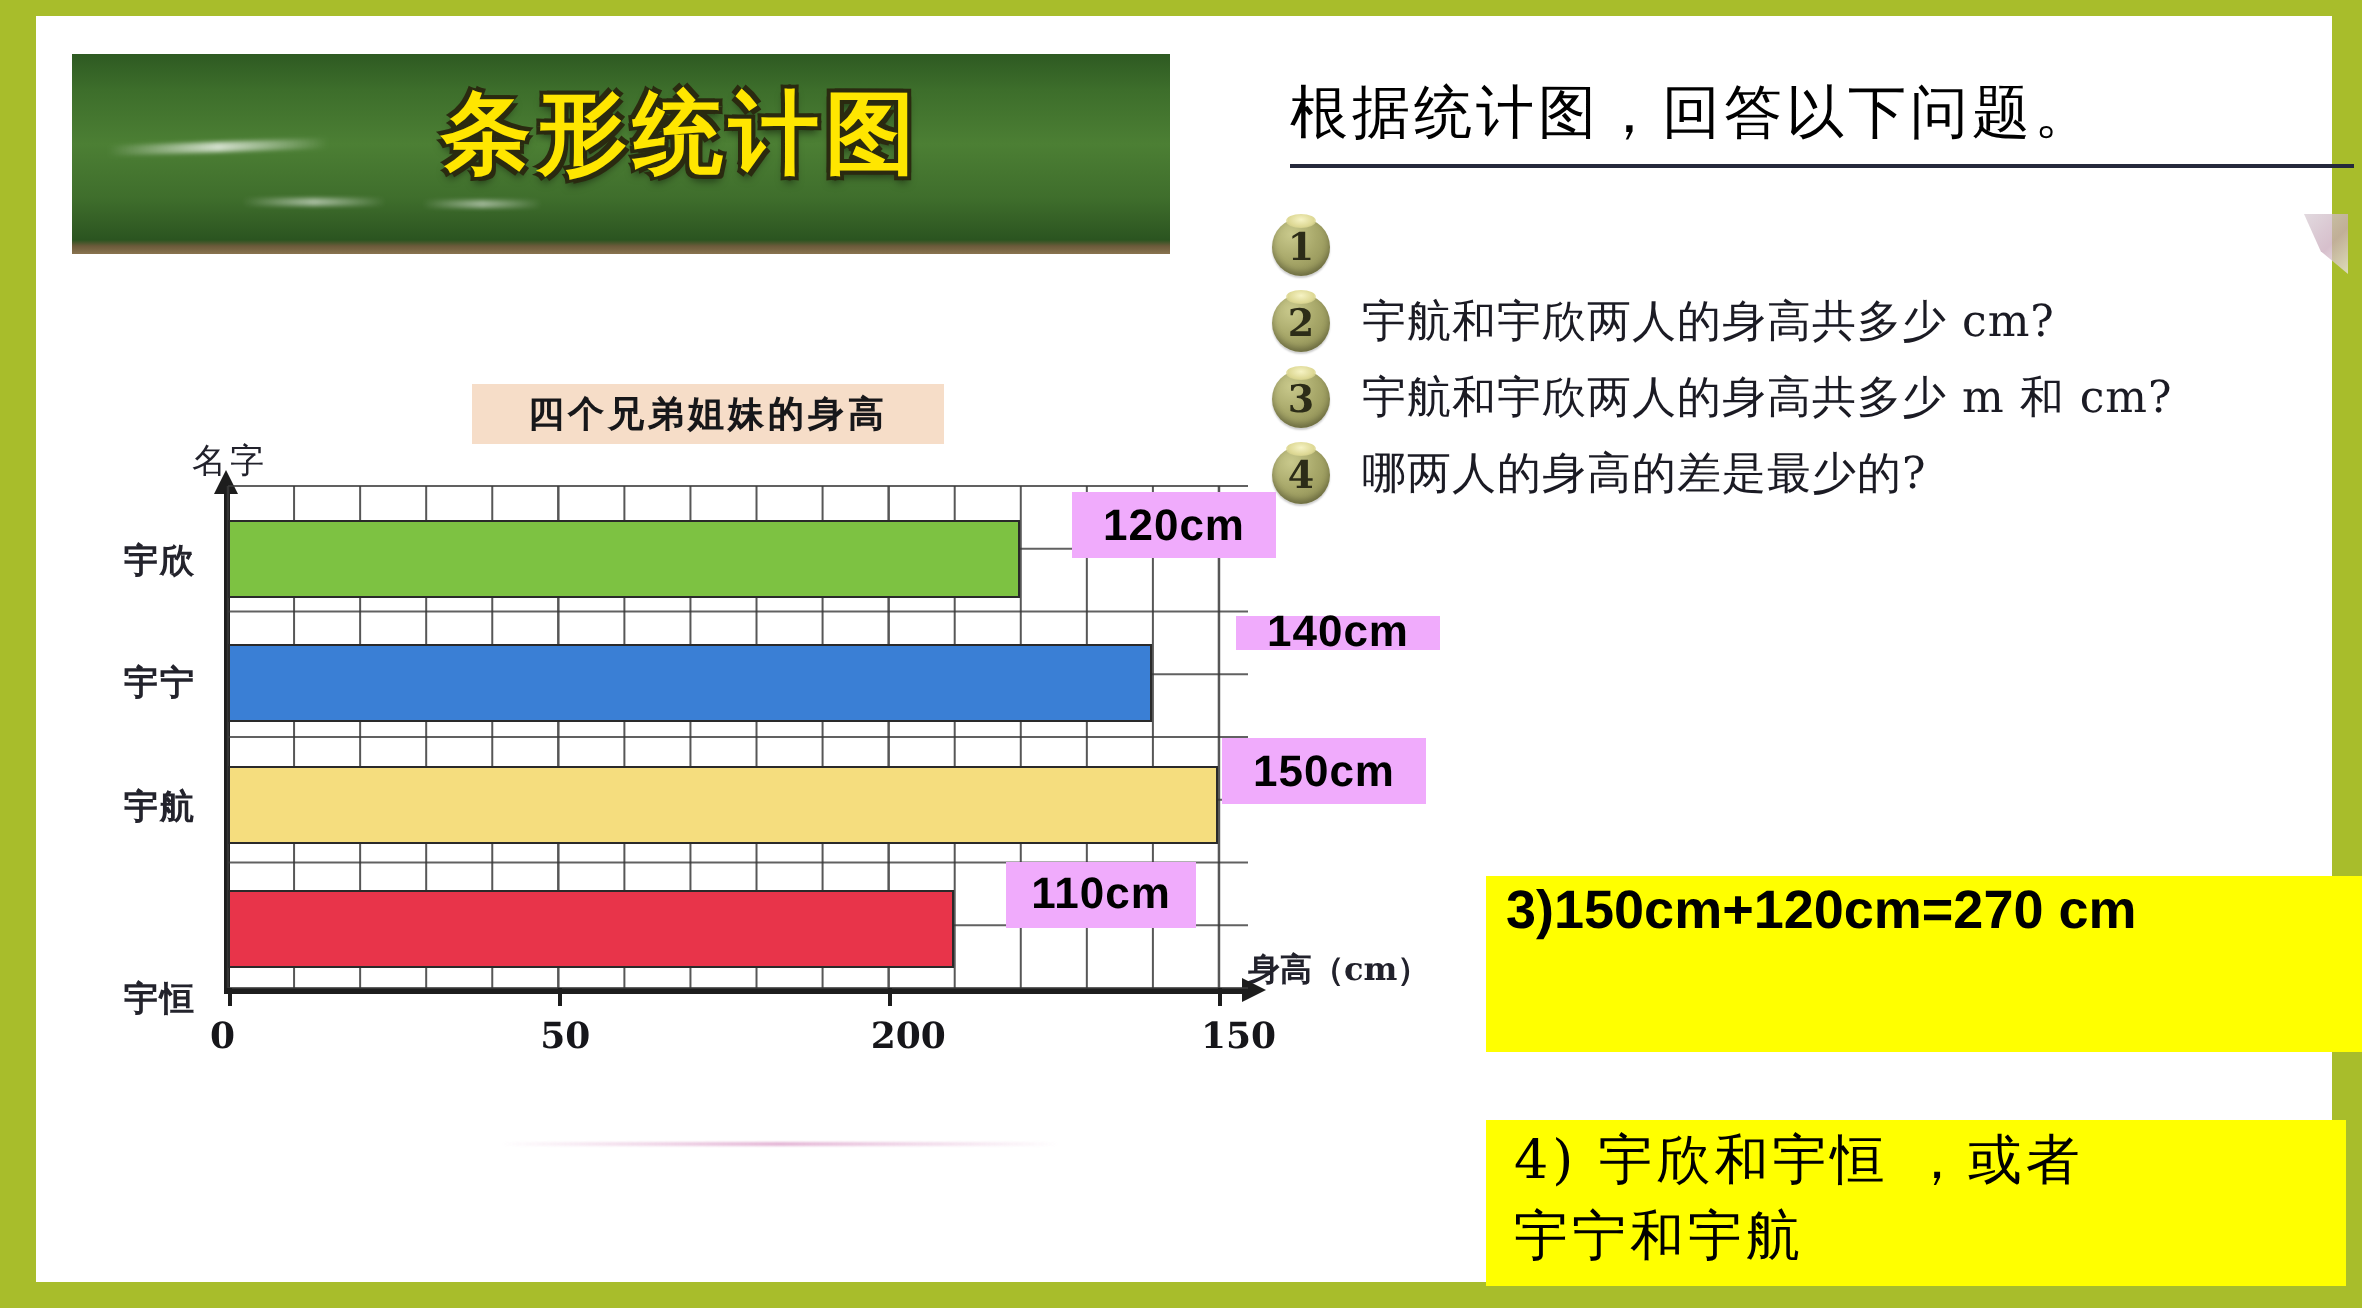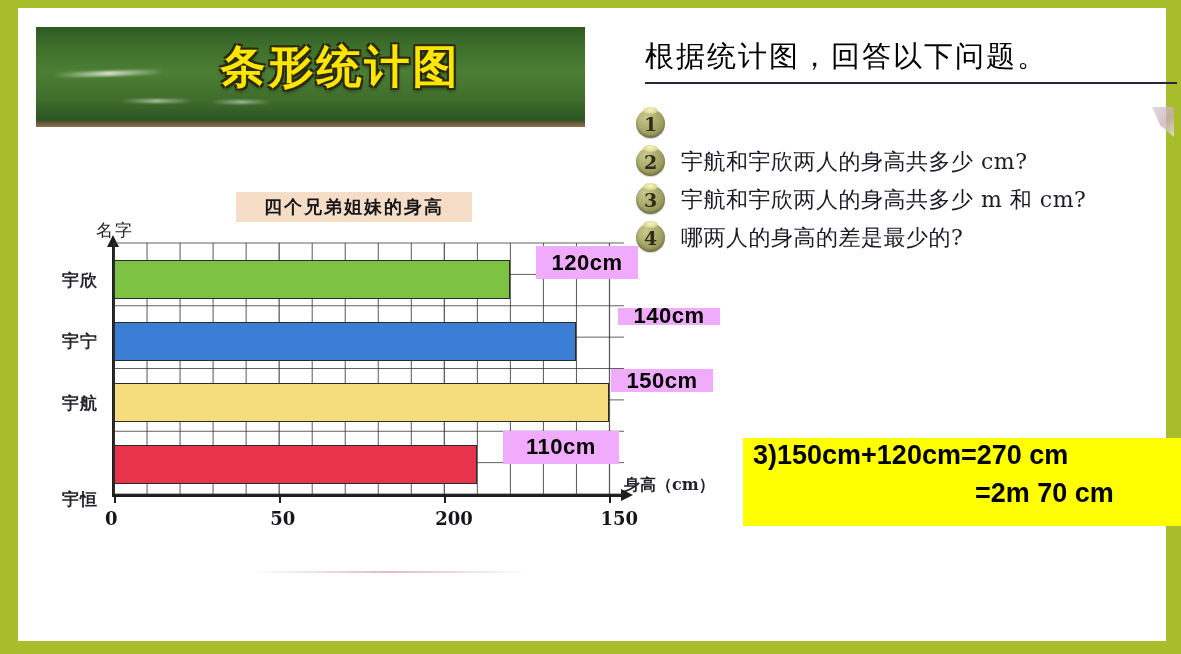--- a/index.html
+++ b/index.html
@@ -206,23 +206,26 @@
       </div>
       <div class="q-row">
         <div class="q-bullet">4</div>
         <div class="q-text">哪两人的身高的差是最少的?</div>
       </div>
     </div>
 
 
     <div class="ansbox" id="ans2">
       <div class="l1">3)150cm+120cm=270  cm</div>
-      <div class="l2">=2m  70  cm</div>
-    </div>
-
+    </div>
+
+    <div class="ansbox" id="ans3">
+      <div class="l1">4) 宇欣和宇恒 ，或者</div>
+      <div class="l2">宇宁和宇航</div>
+    </div>
 
     <div id="chart-title">四个兄弟姐妹的身高</div>
 
     <div id="chart">
       <div id="yaxis-label">名字</div>
       <div id="xaxis-label">身高（cm）</div>
       <div id="axis-y"></div>
       <div id="axis-y-arrow"></div>
       <div id="axis-x"></div>
       <div id="axis-x-arrow"></div>
@@ -271,22 +274,22 @@
           <div class="tick-mark" style="left: 231.161px; top: 281px;"></div>
           <div class="tick-label" style="left: 222.161px; top: 295px;">50</div>
           <div class="tick-mark" style="left: 396.323px; top: 281px;"></div>
           <div class="tick-label" style="left: 387.323px; top: 295px;">200</div>
           <div class="tick-mark" style="left: 561.484px; top: 281px;"></div>
           <div class="tick-label" style="left: 552.484px; top: 295px;">150</div>
         </div>
       <div id="tags-layer">
           <div class="valtag" style="left: 488px; top: 33.25px; width: 102px; height: 33px;">120cm</div>
           <div class="valtag" style="left: 530px; top: 94.75px; width: 102px; height: 17px; margin-left: 40px;">140cm</div>
-          <div class="valtag" style="left: 563px; top: 156.25px; width: 102px; height: 23px;">150cm</div>
-          <div class="valtag" style="left: 455px; top: 217.75px; width: 116px; height: 33px;">110cm</div>
+          <div class="valtag" style="left: 563px; top: 156.25px; width: 102px; height: 33px;">150cm</div>
+          <div class="valtag" style="left: 455px; top: 217.75px; width: 95px; height: 33px;">110cm</div>
         </div>
     </div>
 
     <div id="pink-line"></div>
     <div id="corner-artifact"></div>
 
   </div>
 </div>
 
 </body></html>

